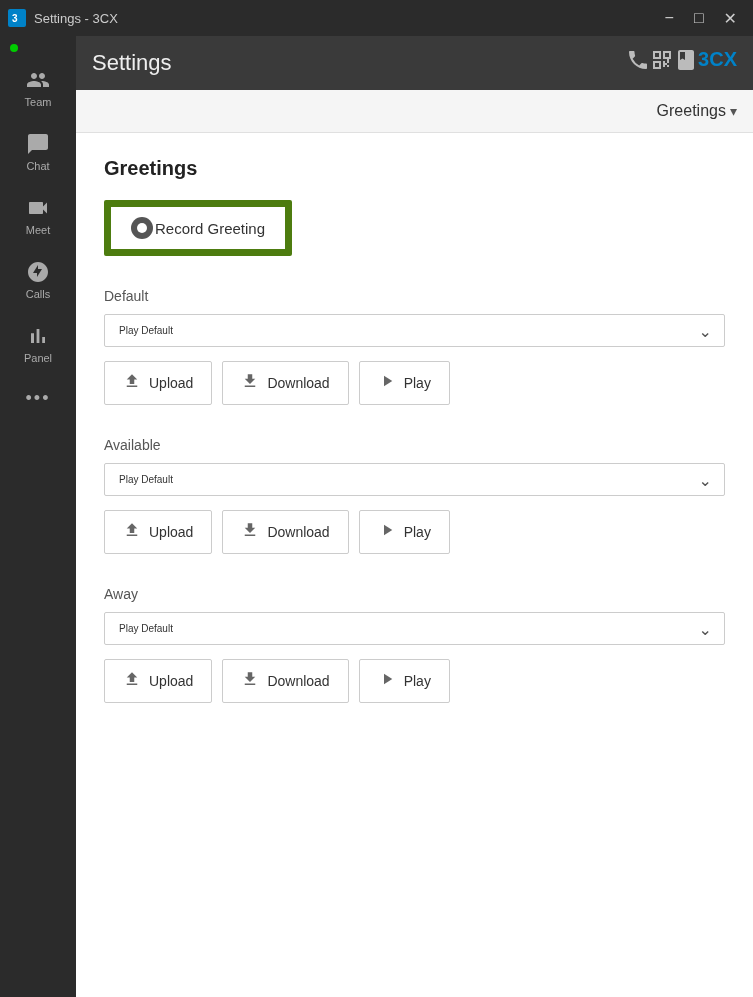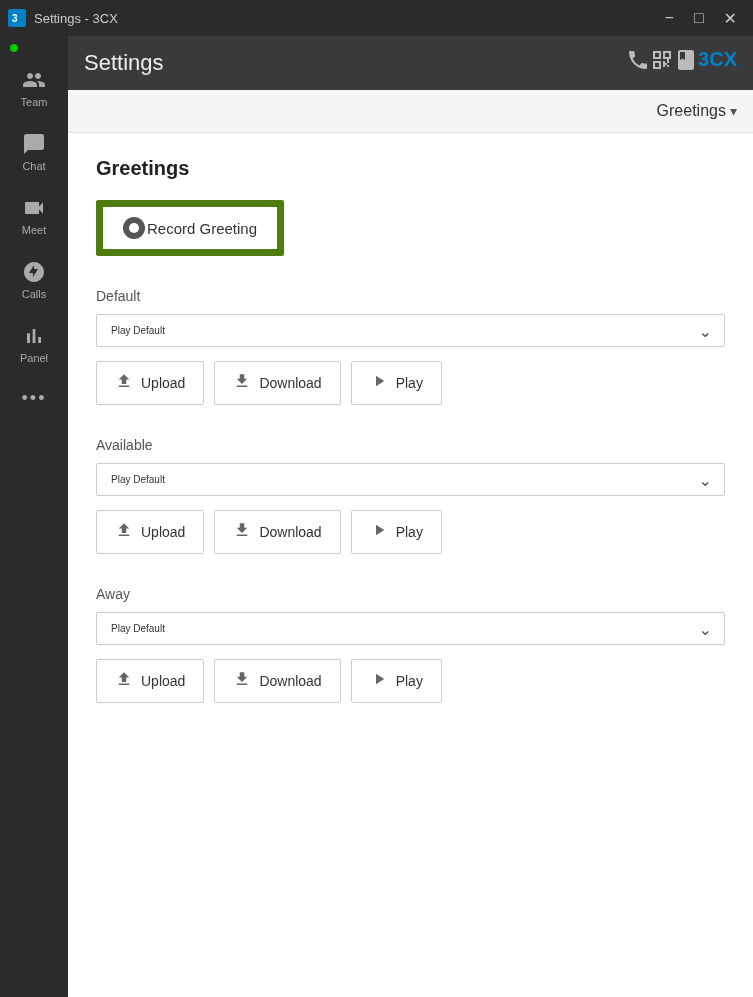--- a/index.html
+++ b/index.html
@@ -14,21 +14,21 @@
     .titlebar-logo { width: 18px; height: 18px; background: #0082c8; border-radius: 2px; display: flex; align-items: center; justify-content: center; color: white; font-size: 10px; font-weight: bold; }
     .titlebar-title { color: #ccc; font-size: 13px; }
     .titlebar-controls { display: flex; gap: 4px; }
     .titlebar-btn { color: #ccc; background: none; border: none; cursor: pointer; font-size: 16px; padding: 2px 8px; }
 
     
     .app-layout { display: flex; height: calc(997px - 36px); }
 
     
     .sidebar {
-      width: 68px; background: #2b2b2b; display: flex; flex-direction: column; align-items: flex-start; padding-top: 0;
+      width: 76px; background: #2b2b2b; display: flex; flex-direction: column; align-items: flex-start; padding-top: 0;
     }
     .sidebar-item {
       width: 100%; display: flex; flex-direction: column; align-items: center; padding: 12px 4px;
       cursor: pointer; color: #aaa; gap: 4px;
     }
     .sidebar-item svg { width: 24px; height: 24px; fill: #aaa; }
     .sidebar-item-label { font-size: 11px; color: #aaa; }
 
     
     .header {

